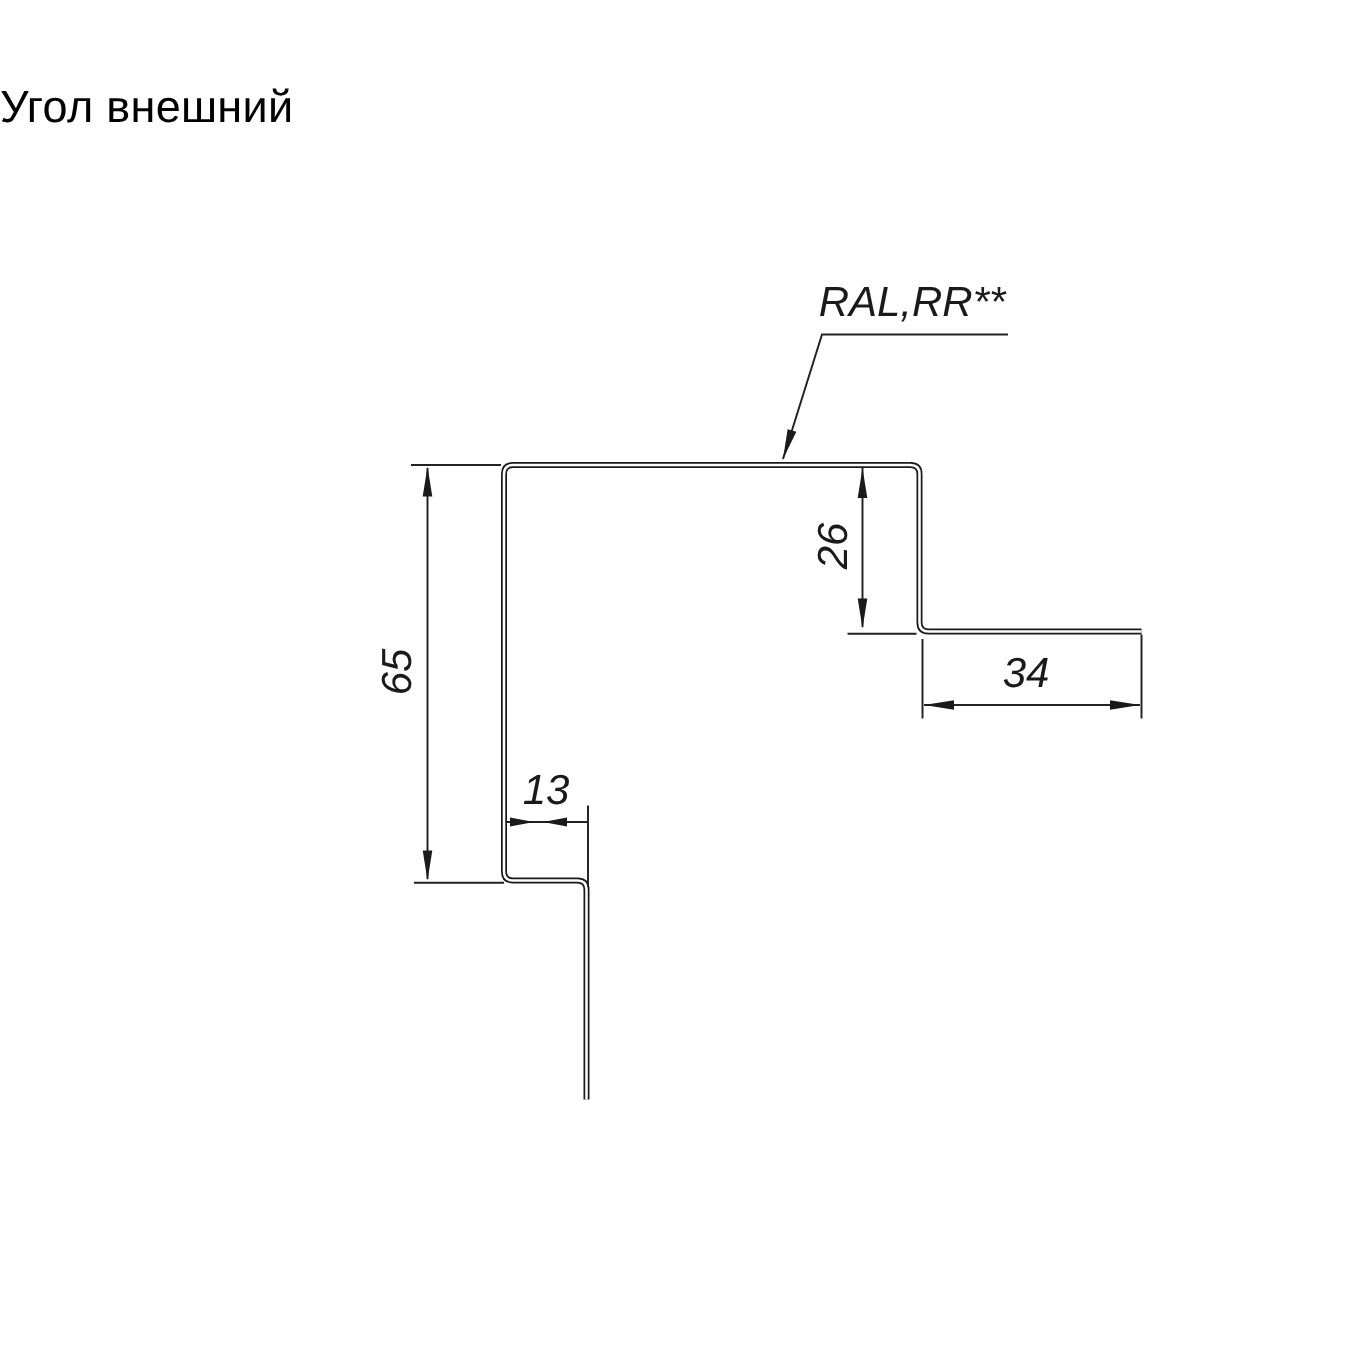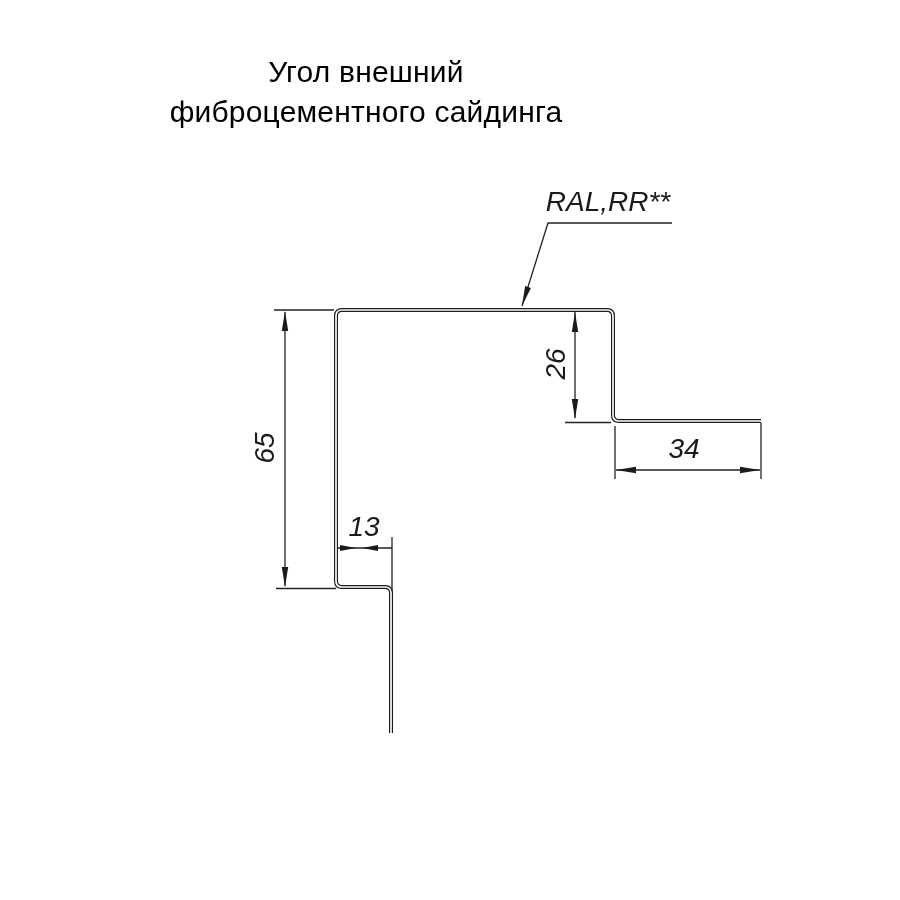--- a/index.html
+++ b/index.html
@@ -17,21 +17,20 @@
   .canvas {
     position: absolute;
     inset: 0;
     background: #ffffff;
   }
   .title {
     position: absolute;
     top: 52px;
     left: 0;
     width: 732px;
-    text-align: center;
     color: #000000;
     font-size: 30px;
     line-height: 40px;
     font-weight: 400;
     letter-spacing: 0.2px;
   }
   svg.drawing {
     position: absolute;
     top: 0;
     left: 0;
@@ -67,21 +66,20 @@
     fill: #1a1a1a;
   }
 </style>
 </head>
 <body>
 
 <div class="canvas">
 
   <div class="title">
     <div>Угол внешний</div>
-    <div>фиброцементного сайдинга</div>
   </div>
 
   <svg class="drawing" width="900" height="900" viewBox="0 0 900 900">
 
     <g>
       <path class="thick-line" d="M 761 421 L 619 421 Q 613 421 613 415 L 613 316 Q 613 310 607 310
                L 342 310 Q 336 310 336 316 L 336 581 Q 336 587 342 587
                L 385 587 Q 391 587 391 593 L 391 733"></path>
       <path class="thick-line-core" d="M 761 421 L 619 421 Q 613 421 613 415 L 613 316 Q 613 310 607 310
                L 342 310 Q 336 310 336 316 L 336 581 Q 336 587 342 587

